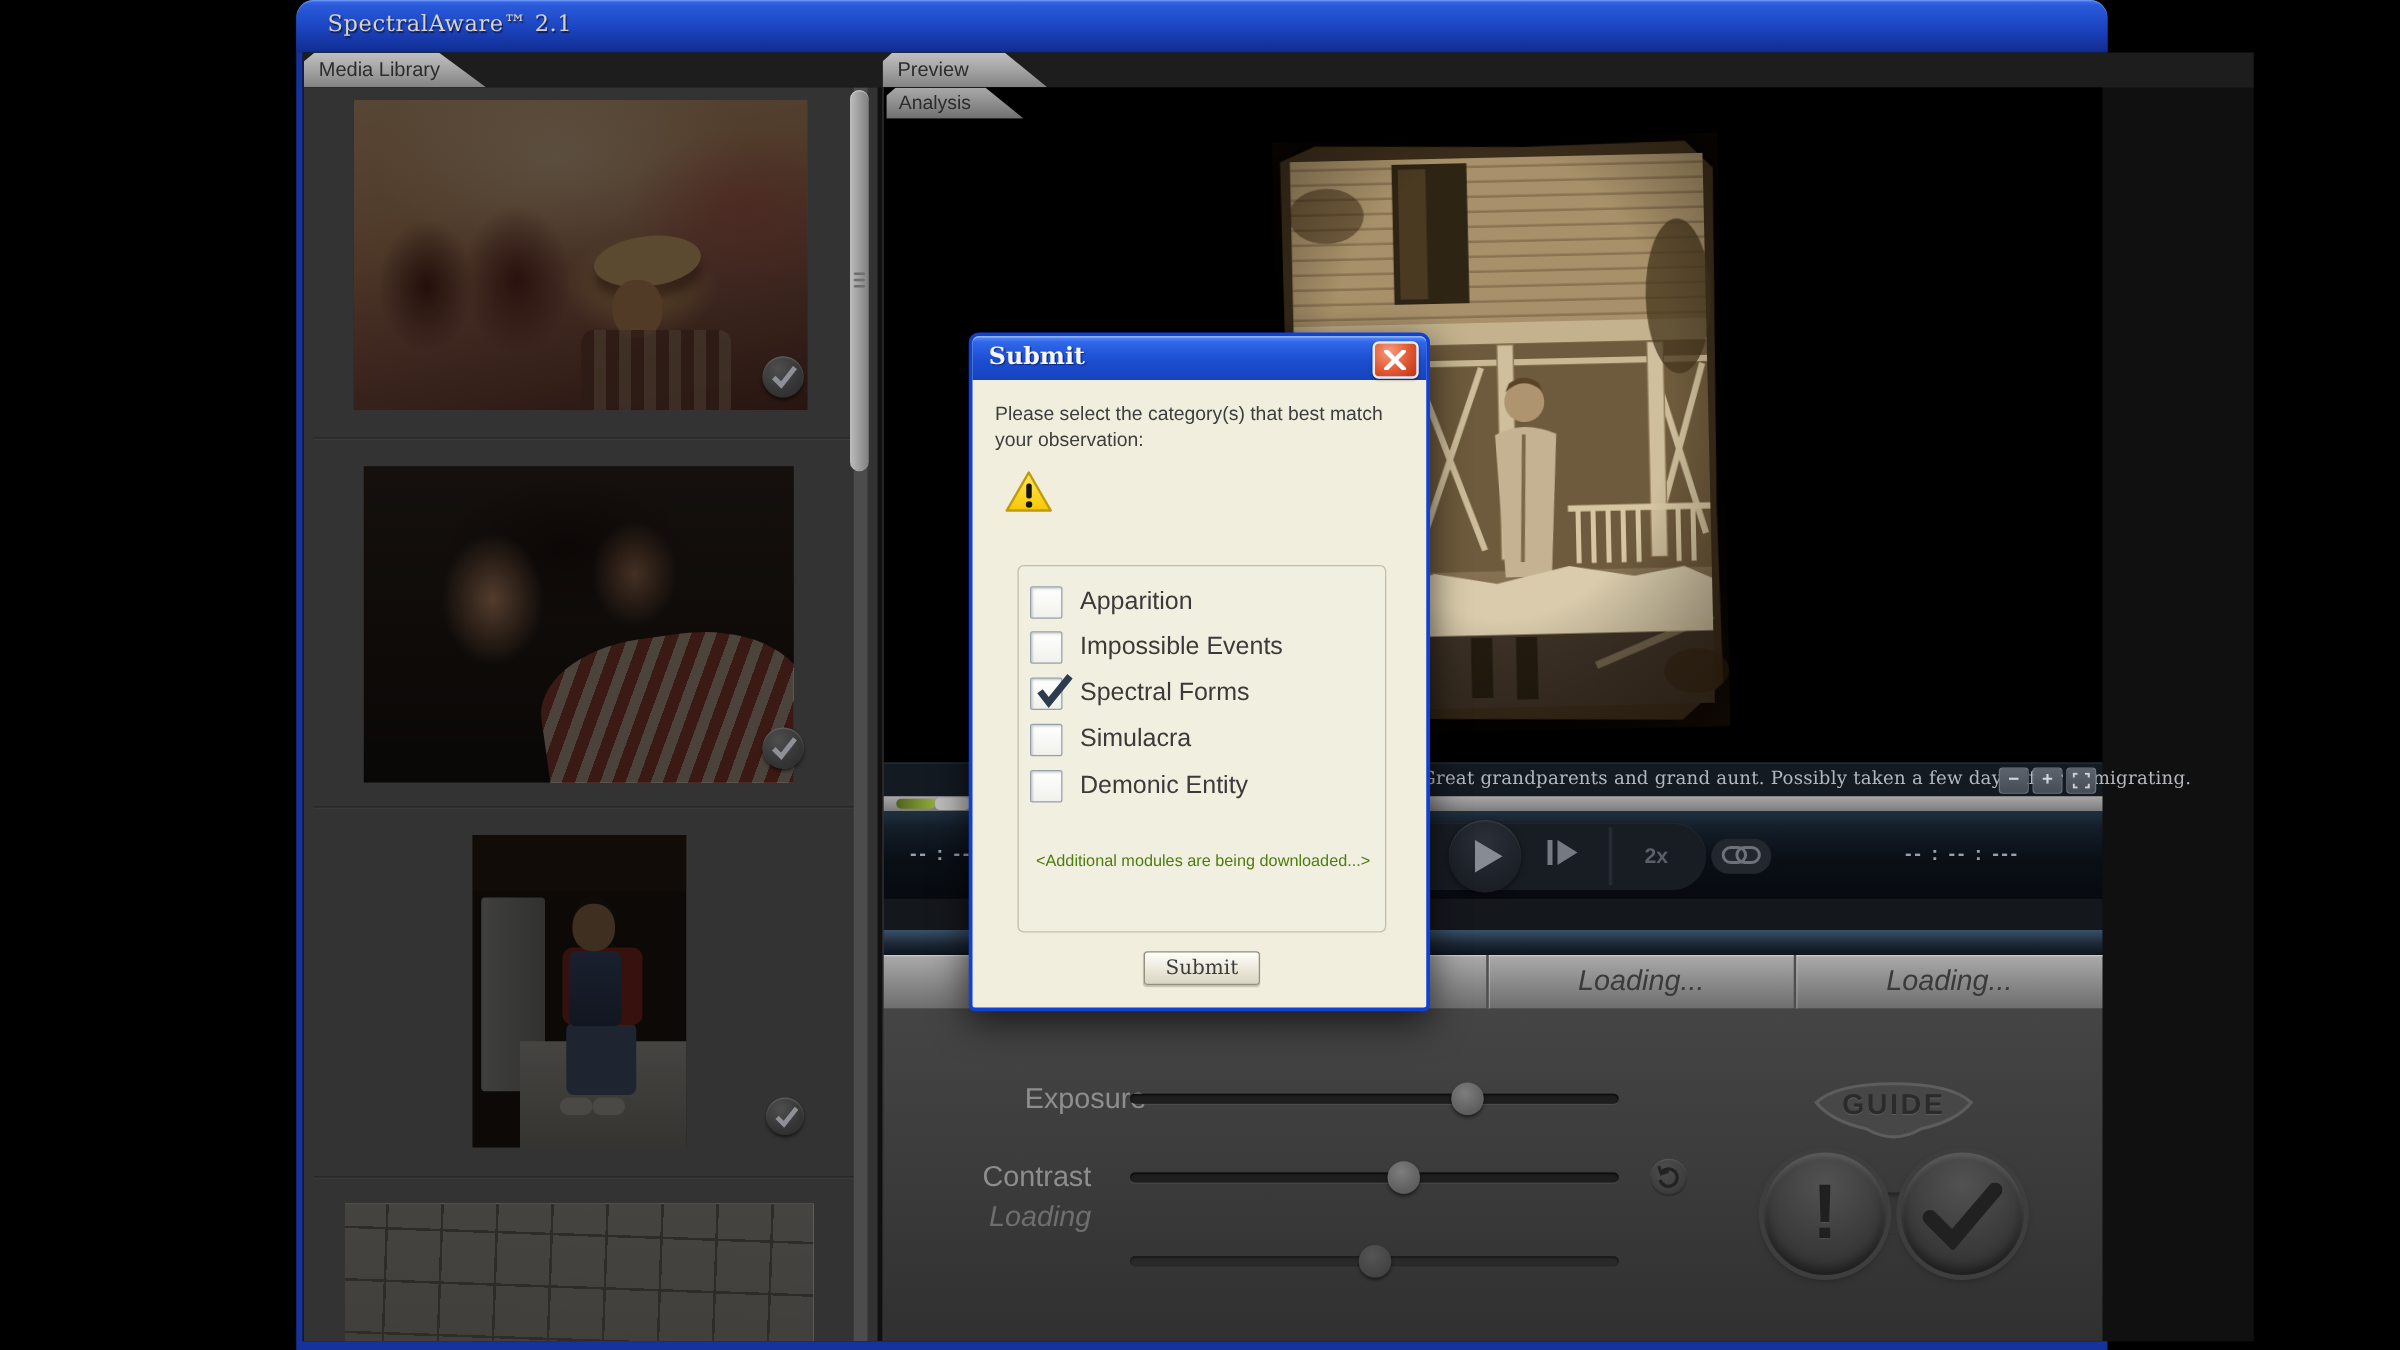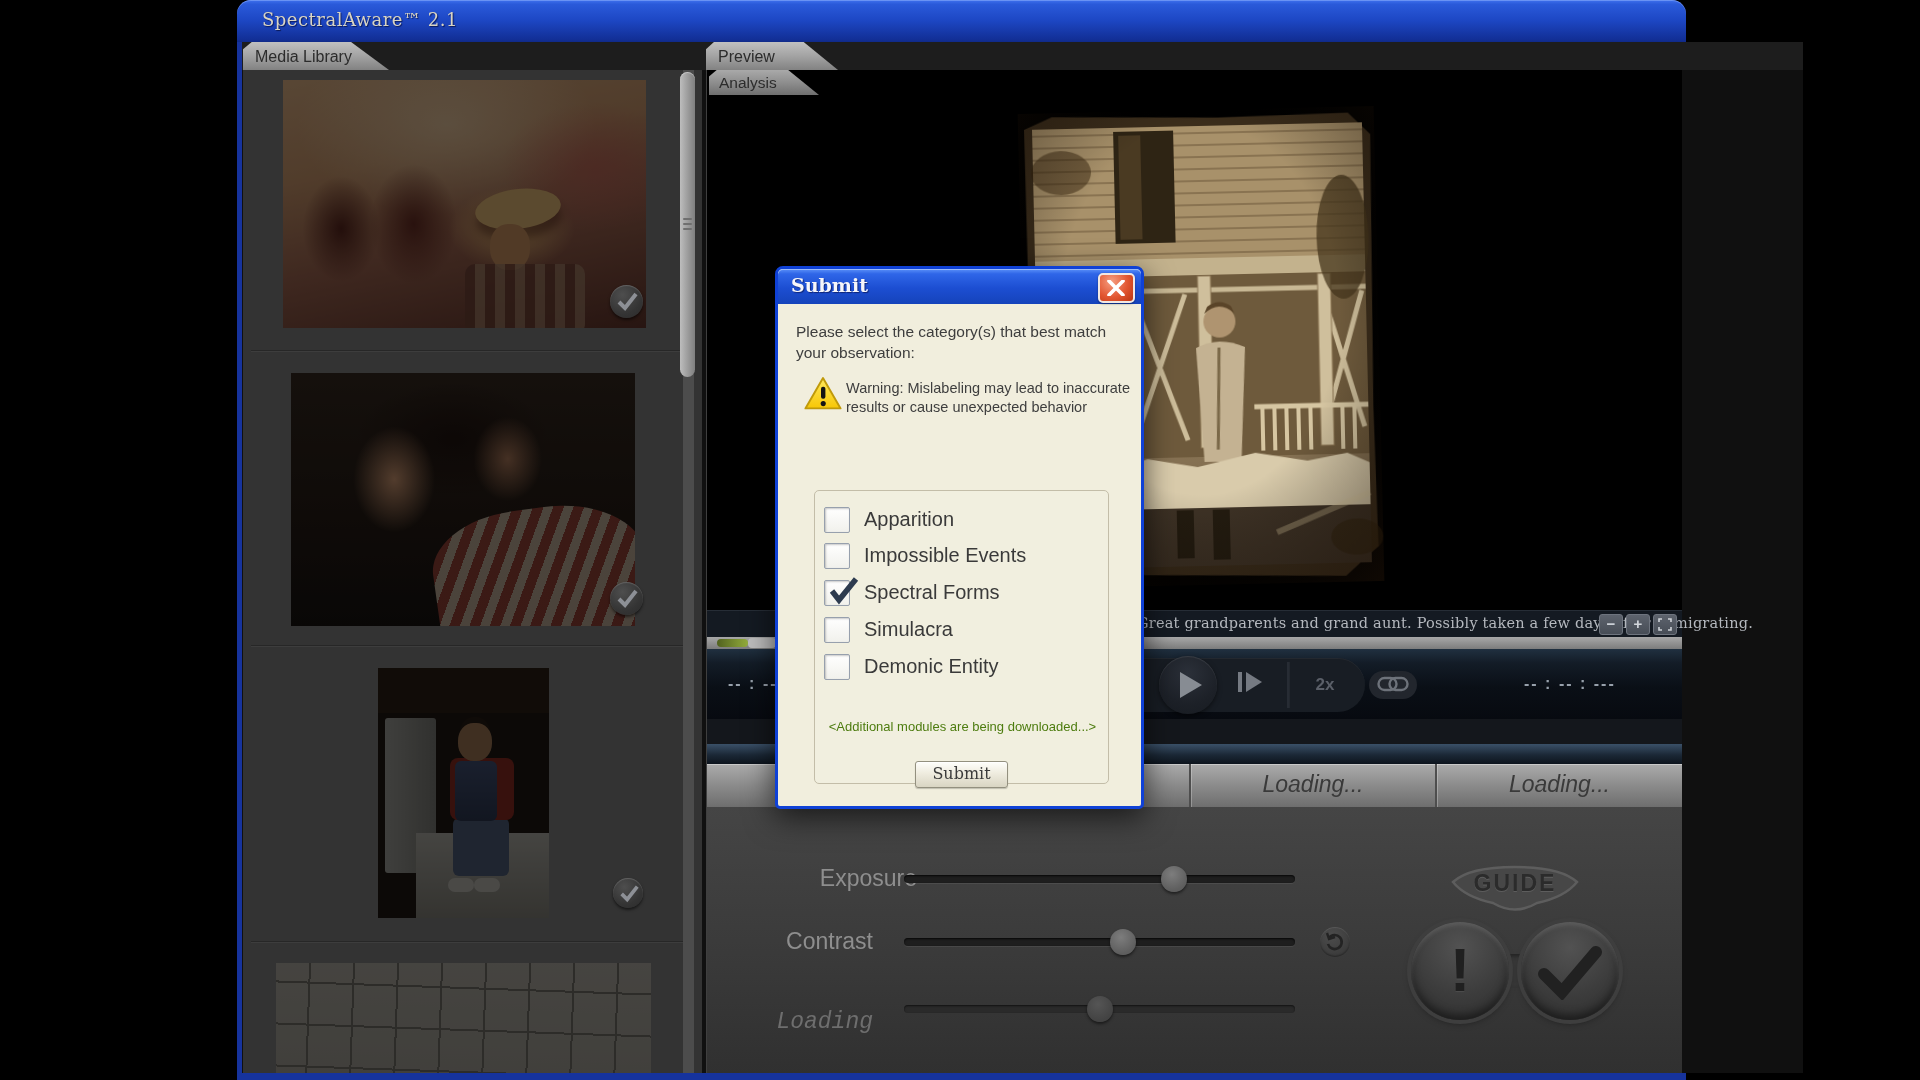--- a/index.html
+++ b/index.html
@@ -155,21 +155,21 @@
   .dlg-title .txt{position:absolute;left:13px;top:5px;font-family:"DejaVu Serif",serif;font-weight:bold;
           font-size:19px;color:#f6f6fa;text-shadow:1px 1px 1px rgba(10,20,80,.7);}
   .dlg-close{position:absolute;right:6px;top:4px;width:37px;height:30px;border-radius:5px;box-sizing:border-box;
           border:2px solid #f2e8e2;
           background:radial-gradient(circle at 35% 25%,#f59d80,#e25732 55%,#bc3410 100%);
           box-shadow:0 1px 2px rgba(0,0,0,.4);}
   .dlg-prompt{position:absolute;left:18px;top:52px;width:325px;font-size:15.5px;line-height:1.38;color:#3e3e3e;}
   .warn-icon{position:absolute;left:25px;top:106px;}
   .warn-text{position:absolute;left:68px;top:110px;width:288px;font-size:14.5px;line-height:1.32;color:#3e3e3e;}
   .fieldset{position:absolute;left:36px;top:183px;width:295px;height:294px;box-sizing:border-box;
-          border:1px solid #c3bda8;border-radius:5px;background:rgba(255,255,255,.06);margin-top:38px;}
+          border:1px solid #c3bda8;border-radius:5px;background:rgba(255,255,255,.06);}
   .check-row{position:absolute;left:9px;height:36px;width:270px;}
   .cbox{position:absolute;left:0;top:4px;width:26px;height:26px;box-sizing:border-box;border:1px solid #97a0ad;
         border-radius:2px;background:linear-gradient(180deg,#ffffff,#f1f1ec);
         box-shadow:inset 1px 1px 2px rgba(0,0,0,.22);}
   .check-mark{position:absolute;left:1px;top:-6px;visibility:hidden;}
   .check-row.checked .check-mark{visibility:visible;}
   .clabel{position:absolute;left:40px;top:5px;font-size:20px;color:#3a3a3a;}
   .dlg-status{position:absolute;left:0;top:228px;width:295px;text-align:center;font-size:13px;color:#4d7c0f;}
   .dlg-submit{position:absolute;left:137px;top:492px;width:93px;height:27px;box-sizing:border-box;
         border:1px solid #93907f;border-radius:3px;
@@ -384,21 +384,21 @@
             <div class="sthumb" style="left: calc(69% - 13px);"></div>
           </div>
         </div>
         <div class="slider-row">
           <div class="slider-label" style="top:858px;">Contrast</div>
           <div class="strack" style="top:868px;">
             <div class="sthumb" style="left: calc(56% - 13px);"></div>
           </div>
         </div>
         <div class="slider-row dimmed">
-          <div class="slider-label" style="top:939px;font-family:Liberation Mono, monospace;">Loading</div>
+          <div class="slider-label" style="top:890px;">Loading</div>
           <div class="strack" style="top:935px;">
             <div class="sthumb" style="left: calc(50% - 13px);"></div>
           </div>
         </div>
 
         <div class="reset-btn">
           <svg width="20" height="20" viewBox="0 0 20 20" style="position:absolute;left:5px;top:5px;">
             <path d="M4 6 A 7 7 0 1 1 3 12" fill="none" stroke="#232323" stroke-width="2.6"></path>
             <path d="M2 1 L4 7 L10 5" fill="none" stroke="#232323" stroke-width="2.4"></path>
             </svg>
@@ -439,21 +439,20 @@
       <defs>
           <linearGradient id="wg" x1="0" y1="0" x2="0" y2="1">
         <stop offset="0" stop-color="#ffe95e"></stop>
             <stop offset="1" stop-color="#f7c705"></stop>
           </linearGradient>
         </defs>
       <path d="M25 3 L47 41 H3 Z" fill="url(#wg)" stroke="#c09a0a" stroke-width="2.4" stroke-linejoin="round"></path>
       <rect x="22.5" y="14" width="5.5" height="15" rx="2.5" fill="#141414"></rect>
       <circle cx="25.3" cy="35" r="3.2" fill="#141414"></circle>
     </svg>
-    <div class="warn-text">Warning: Mislabeling may lead to inaccurate results or cause unexpected behavior</div>
 
     <div class="fieldset">
       <div class="check-row" style="top:12px;">
         <span class="cbox">
           
         </span>
         <span class="clabel">Apparition</span>
       </div>
       <div class="check-row" style="top:48px;">
         <span class="cbox">

